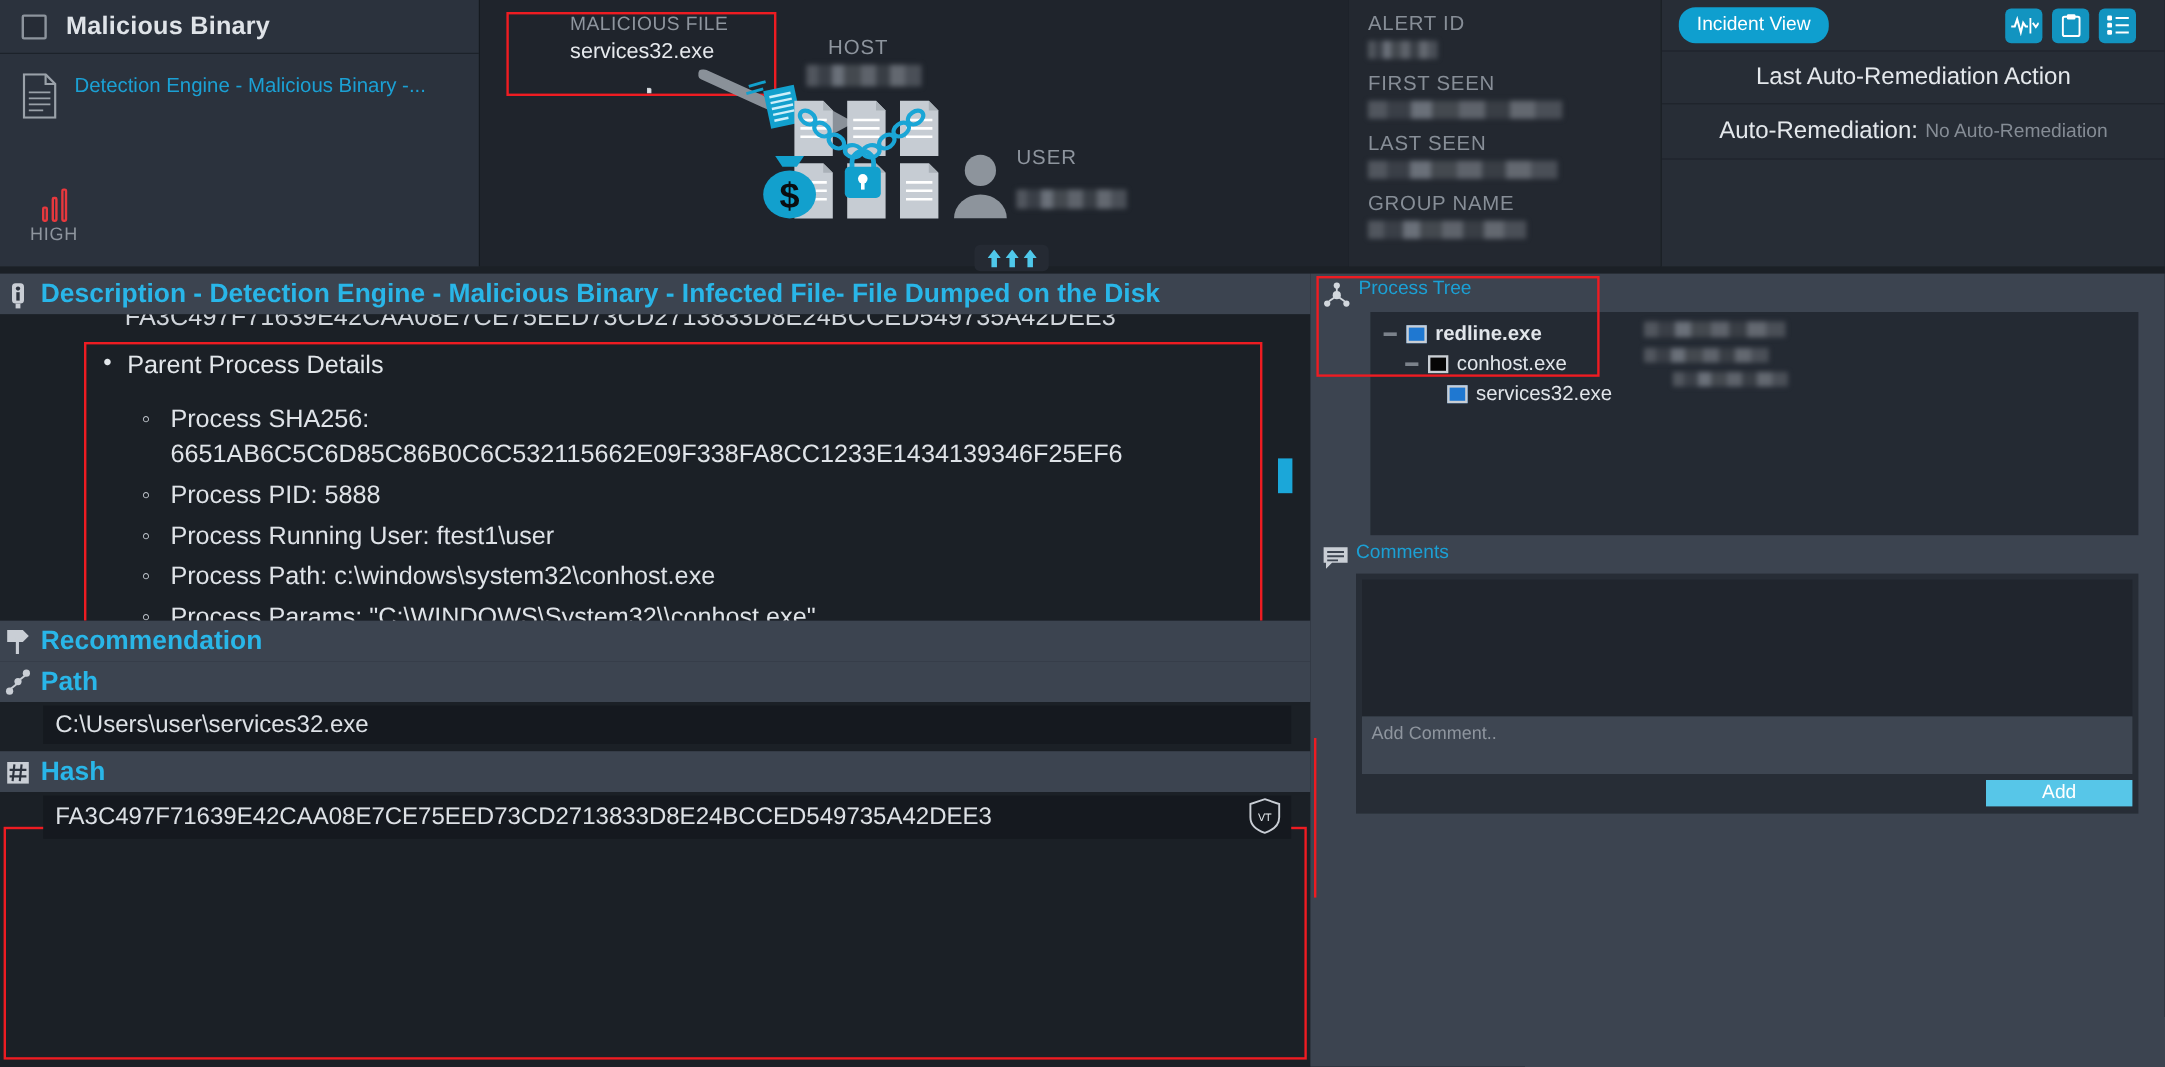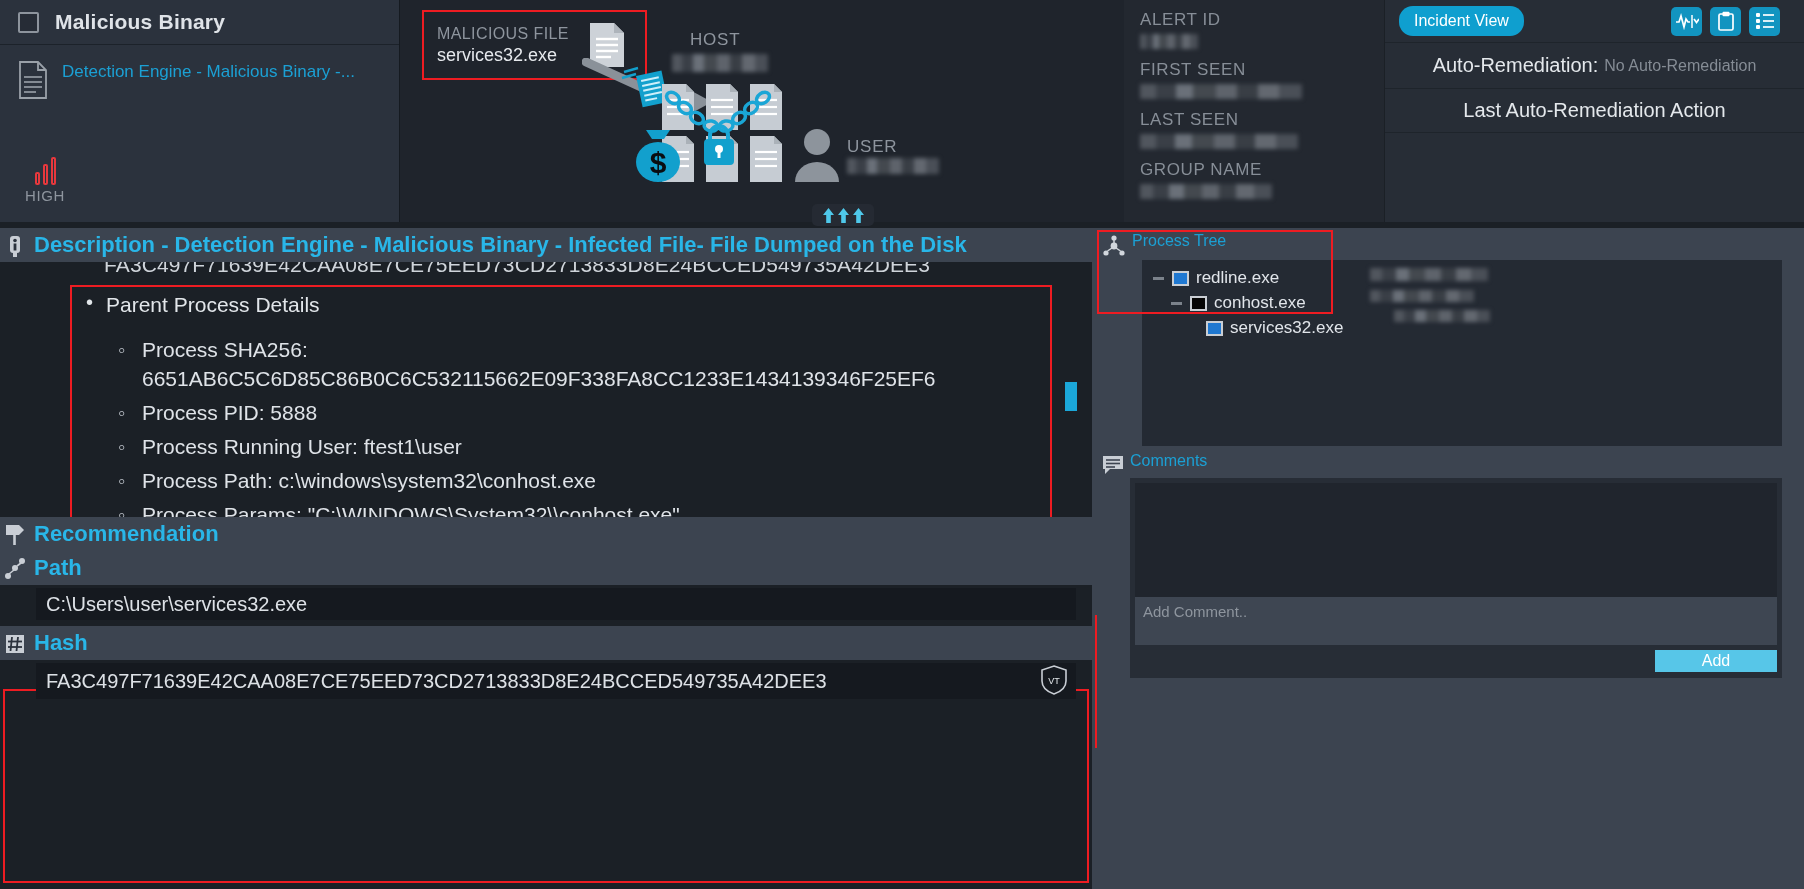--- a/index.html
+++ b/index.html
@@ -25,26 +25,26 @@
   .sev-wrap { position: absolute; left: 10px; bottom: 18px; width: 70px; text-align: center; }
   .sev-bars { height: 30px; display: flex; align-items: flex-end; justify-content: center; gap: 3px; }
   .sev-bars i { display: block; width: 5px; border: 2px solid #e8383d; border-radius: 2px; }
   .sev-bars i:nth-child(1) { height: 13px; }
   .sev-bars i:nth-child(2) { height: 21px; }
   .sev-bars i:nth-child(3) { height: 28px; }
   .sev-label { color: #8e959e; font-size: 15px; margin-top: 2px; letter-spacing: .6px; }
 
   
   .graphic { position: relative; flex: 1; height: 222px; background: #1f242c; }
-  .mal-box { position: absolute; left: 22px; top: 10px; width: 225px; height: 70px; border: 2px solid #ee1c22; display: flex; align-items: center; gap: 20px; padding-left: 13px; }
+  .mal-box { position: absolute; left: 22px; top: 10px; width: 225px; height: 70px; border: 2px solid #ee1c22; display: flex; align-items: center; gap: 20px; padding-left: 13px; flex-direction: column; }
   .mal-txt .m1 { color: #8e959e; font-size: 16px; letter-spacing: .4px; }
   .mal-txt .m2 { color: #e6e9ed; font-size: 18px; margin-top: 2px; }
   .doc-lg { width: 36px; height: 46px; }
   .host-label { position: absolute; left: 290px; top: 30px; color: #8e959e; font-size: 17px; letter-spacing: .8px; }
-  .user-label { position: absolute; left: 447px; top: 137px; color: #8e959e; font-size: 17px; letter-spacing: .8px; }
+  .user-label { position: absolute; left: 447px; top: 122px; color: #8e959e; font-size: 17px; letter-spacing: .8px; }
   .redact { background: linear-gradient(90deg,#51565e 0 10%,#3a3f47 10% 22%,#6a7079 22% 33%,#44494f 33% 47%,#5e636b 47% 60%,#393e45 60% 73%,#636870 73% 86%,#4a4f57 86% 100%); filter: blur(2.1px); border-radius: 1px; }
   .host-redact { position: absolute; left: 272px; top: 54px; width: 96px; height: 18px; }
   .user-redact { position: absolute; left: 447px; top: 158px; width: 92px; height: 16px; }
   .arrows-badge { position: absolute; left: 412px; top: 204px; width: 62px; height: 22px; background: #252a33; border-radius: 5px; display: flex; align-items: center; justify-content: center; gap: 4px; }
   .up-arrow { width: 11px; height: 15px; }
 
   
   .alert-meta { width: 260px; height: 222px; background: #232830; padding: 10px 0 0 16px; }
   .am-label { color: #878e97; font-size: 17px; letter-spacing: .6px; margin-bottom: 4px; }
   .am-val { height: 15px; margin-bottom: 11px; }
@@ -90,21 +90,21 @@
   .vt-badge { position: absolute; right: 8px; top: 2px; width: 28px; height: 30px; }
 
   
   .right-col { flex: 1; height: 661px; background: #3c4450; position: relative; }
   .pt-box { position: absolute; left: 5px; top: 2px; width: 236px; height: 84px; border: 2px solid #ee1c22; z-index: 4; pointer-events: none; }
   .pt-head { display: flex; align-items: flex-start; gap: 6px; padding: 4px 0 0 10px; text-align: center; }
   .pt-ico { width: 24px; height: 22px; flex: none; margin-top: 3px; }
   .pt-title { color: #1ba0d4; font-size: 16px; }
   .pt-panel { margin: 3px 22px 0 50px; height: 186px; background: #242a33; position: relative; padding: 8px 0 0 10px; }
   .tnode { display: flex; align-items: center; gap: 7px; font-size: 17px; color: #e1e5ea; margin-bottom: 5px; }
-  .tnode.d1 { margin-left: 0px; }
+  .tnode.d1 { margin-left: 0px; font-weight: bold; }
   .tnode.d2 { margin-left: 18px; }
   .tnode.d3 { margin-left: 54px; }
   .expander { width: 13px; height: 13px; display: flex; align-items: center; justify-content: center; flex: none; }
   .expander i { display: block; width: 11px; height: 3px; background: #7b828b; }
   .sq { width: 17px; height: 15px; flex: none; border: 2px solid #c9ced4; }
   .sq.blue { background: #1f78d1; }
   .sq.black { background: #060606; }
   .pt-redact { position: absolute; }
 
   .cm-head { display: flex; align-items: flex-start; gap: 6px; padding: 6px 0 0 10px; }
@@ -306,26 +306,26 @@
                 </g>
               <g stroke="#fff" stroke-width="1.7">
                   <line x1="8" y1="3" x2="19" y2="3"></line>
                   <line x1="8" y1="9" x2="19" y2="9"></line>
                   <line x1="8" y1="15" x2="19" y2="15"></line>
                 </g>
             </svg>
           </div>
         </div>
       </div>
+      <div class="rp-row">
+        <span class="rp-strong">Last Auto-Remediation Action</span>
+      </div>
       <div class="rp-row tall">
         <span class="rp-strong">Auto-Remediation:</span>
         <span class="rp-dim">No Auto-Remediation</span>
-      </div>
-      <div class="rp-row">
-        <span class="rp-strong">Last Auto-Remediation Action</span>
       </div>
     </div>
   </div>
 
   <div class="main">
 
     <div class="left-col">
 
       <div class="sec-head">
         <svg class="sec-ico" viewBox="0 0 22 24">

